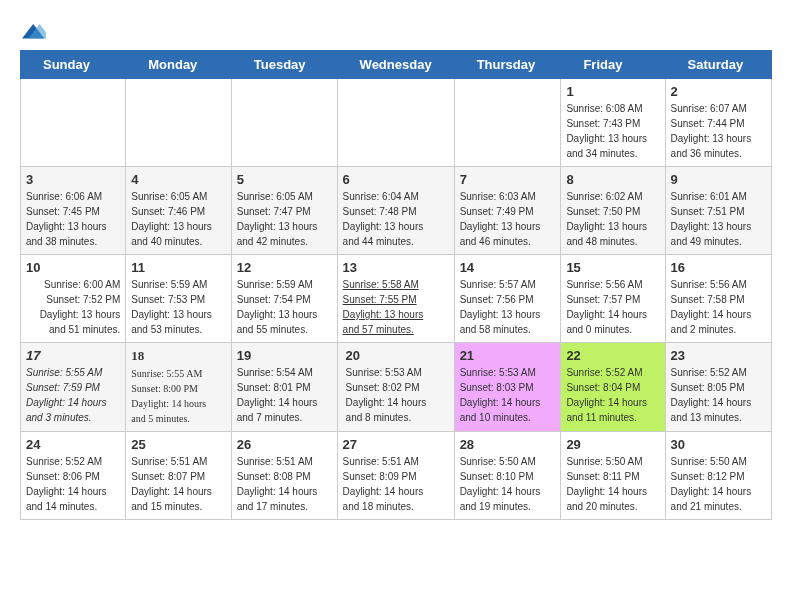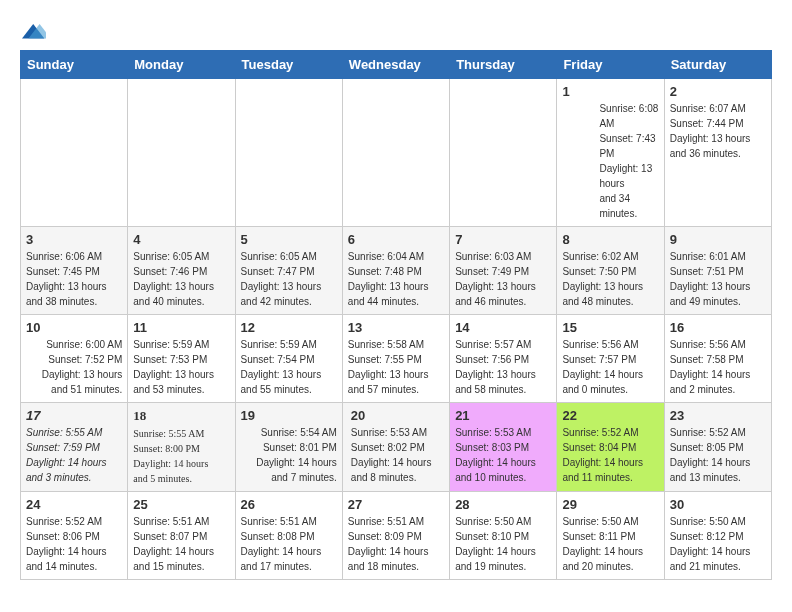--- a/index.html
+++ b/index.html
@@ -46,21 +46,21 @@
     table {
       width: 100%;
       border-collapse: collapse;
     }
     thead tr th {
       background-color: #2e6db4;
       color: #fff;
       font-size: 13px;
       font-weight: bold;
       text-align: left;
-      padding: 6px 6px;
+      padding: 6px 22px;
       border: 1px solid #2e6db4;
     }
     tbody tr td {
       vertical-align: top;
       border: 1px solid #ccc;
       padding: 5px 5px;
       font-size: 10.5px;
       color: #333;
       width: 14.28%;
       min-height: 80px;
@@ -121,21 +121,21 @@
   </thead>
   <tbody id="calendar-body">
   <tr>
         <td class="empty"></td>
         <td class="empty"></td>
         <td class="empty"></td>
         <td class="empty"></td>
         <td class="empty"></td>
         <td>
           <span class="day-number">1</span>
-          <div class="day-info" style="white-space: pre-line; margin-left: 37px;">Sunrise: 6:08 AM
+          <div class="day-info" style="white-space: pre-line;">Sunrise: 6:08 AM
 Sunset: 7:43 PM
 Daylight: 13 hours
 and 34 minutes.</div>
         </td>
         <td>
           <span class="day-number">2</span>
           <div class="day-info" style="white-space: pre-line;">Sunrise: 6:07 AM
 Sunset: 7:44 PM
 Daylight: 13 hours
 and 36 minutes.</div>
@@ -209,21 +209,21 @@
         </td>
         <td>
           <span class="day-number">12</span>
           <div class="day-info" style="white-space: pre-line;">Sunrise: 5:59 AM
 Sunset: 7:54 PM
 Daylight: 13 hours
 and 55 minutes.</div>
         </td>
         <td>
           <span class="day-number">13</span>
-          <div class="day-info" style="white-space: pre-line;">Sunrise: 5:58 AM
+          <div class="day-info" style="white-space: pre-line; text-decoration: underline;">Sunrise: 5:58 AM
 Sunset: 7:55 PM
 Daylight: 13 hours
 and 57 minutes.</div>
         </td>
         <td>
           <span class="day-number">14</span>
           <div class="day-info" style="white-space: pre-line;">Sunrise: 5:57 AM
 Sunset: 7:56 PM
 Daylight: 13 hours
 and 58 minutes.</div>
@@ -253,21 +253,21 @@
         </td>
         <td style="background: rgb(245, 245, 245); font-family: Liberation Serif, serif;">
           <span class="day-number">18</span>
           <div class="day-info" style="white-space: pre-line;">Sunrise: 5:55 AM
 Sunset: 8:00 PM
 Daylight: 14 hours
 and 5 minutes.</div>
         </td>
         <td style="background: rgb(245, 245, 245);">
           <span class="day-number">19</span>
-          <div class="day-info" style="white-space: pre-line; text-align: right;">Sunrise: 5:54 AM
+          <div class="day-info" style="white-space: pre-line;">Sunrise: 5:54 AM
 Sunset: 8:01 PM
 Daylight: 14 hours
 and 7 minutes.</div>
         </td>
         <td style="background: rgb(245, 245, 245); padding-left: 8px;">
           <span class="day-number">20</span>
           <div class="day-info" style="white-space: pre-line;">Sunrise: 5:53 AM
 Sunset: 8:02 PM
 Daylight: 14 hours
 and 8 minutes.</div>

